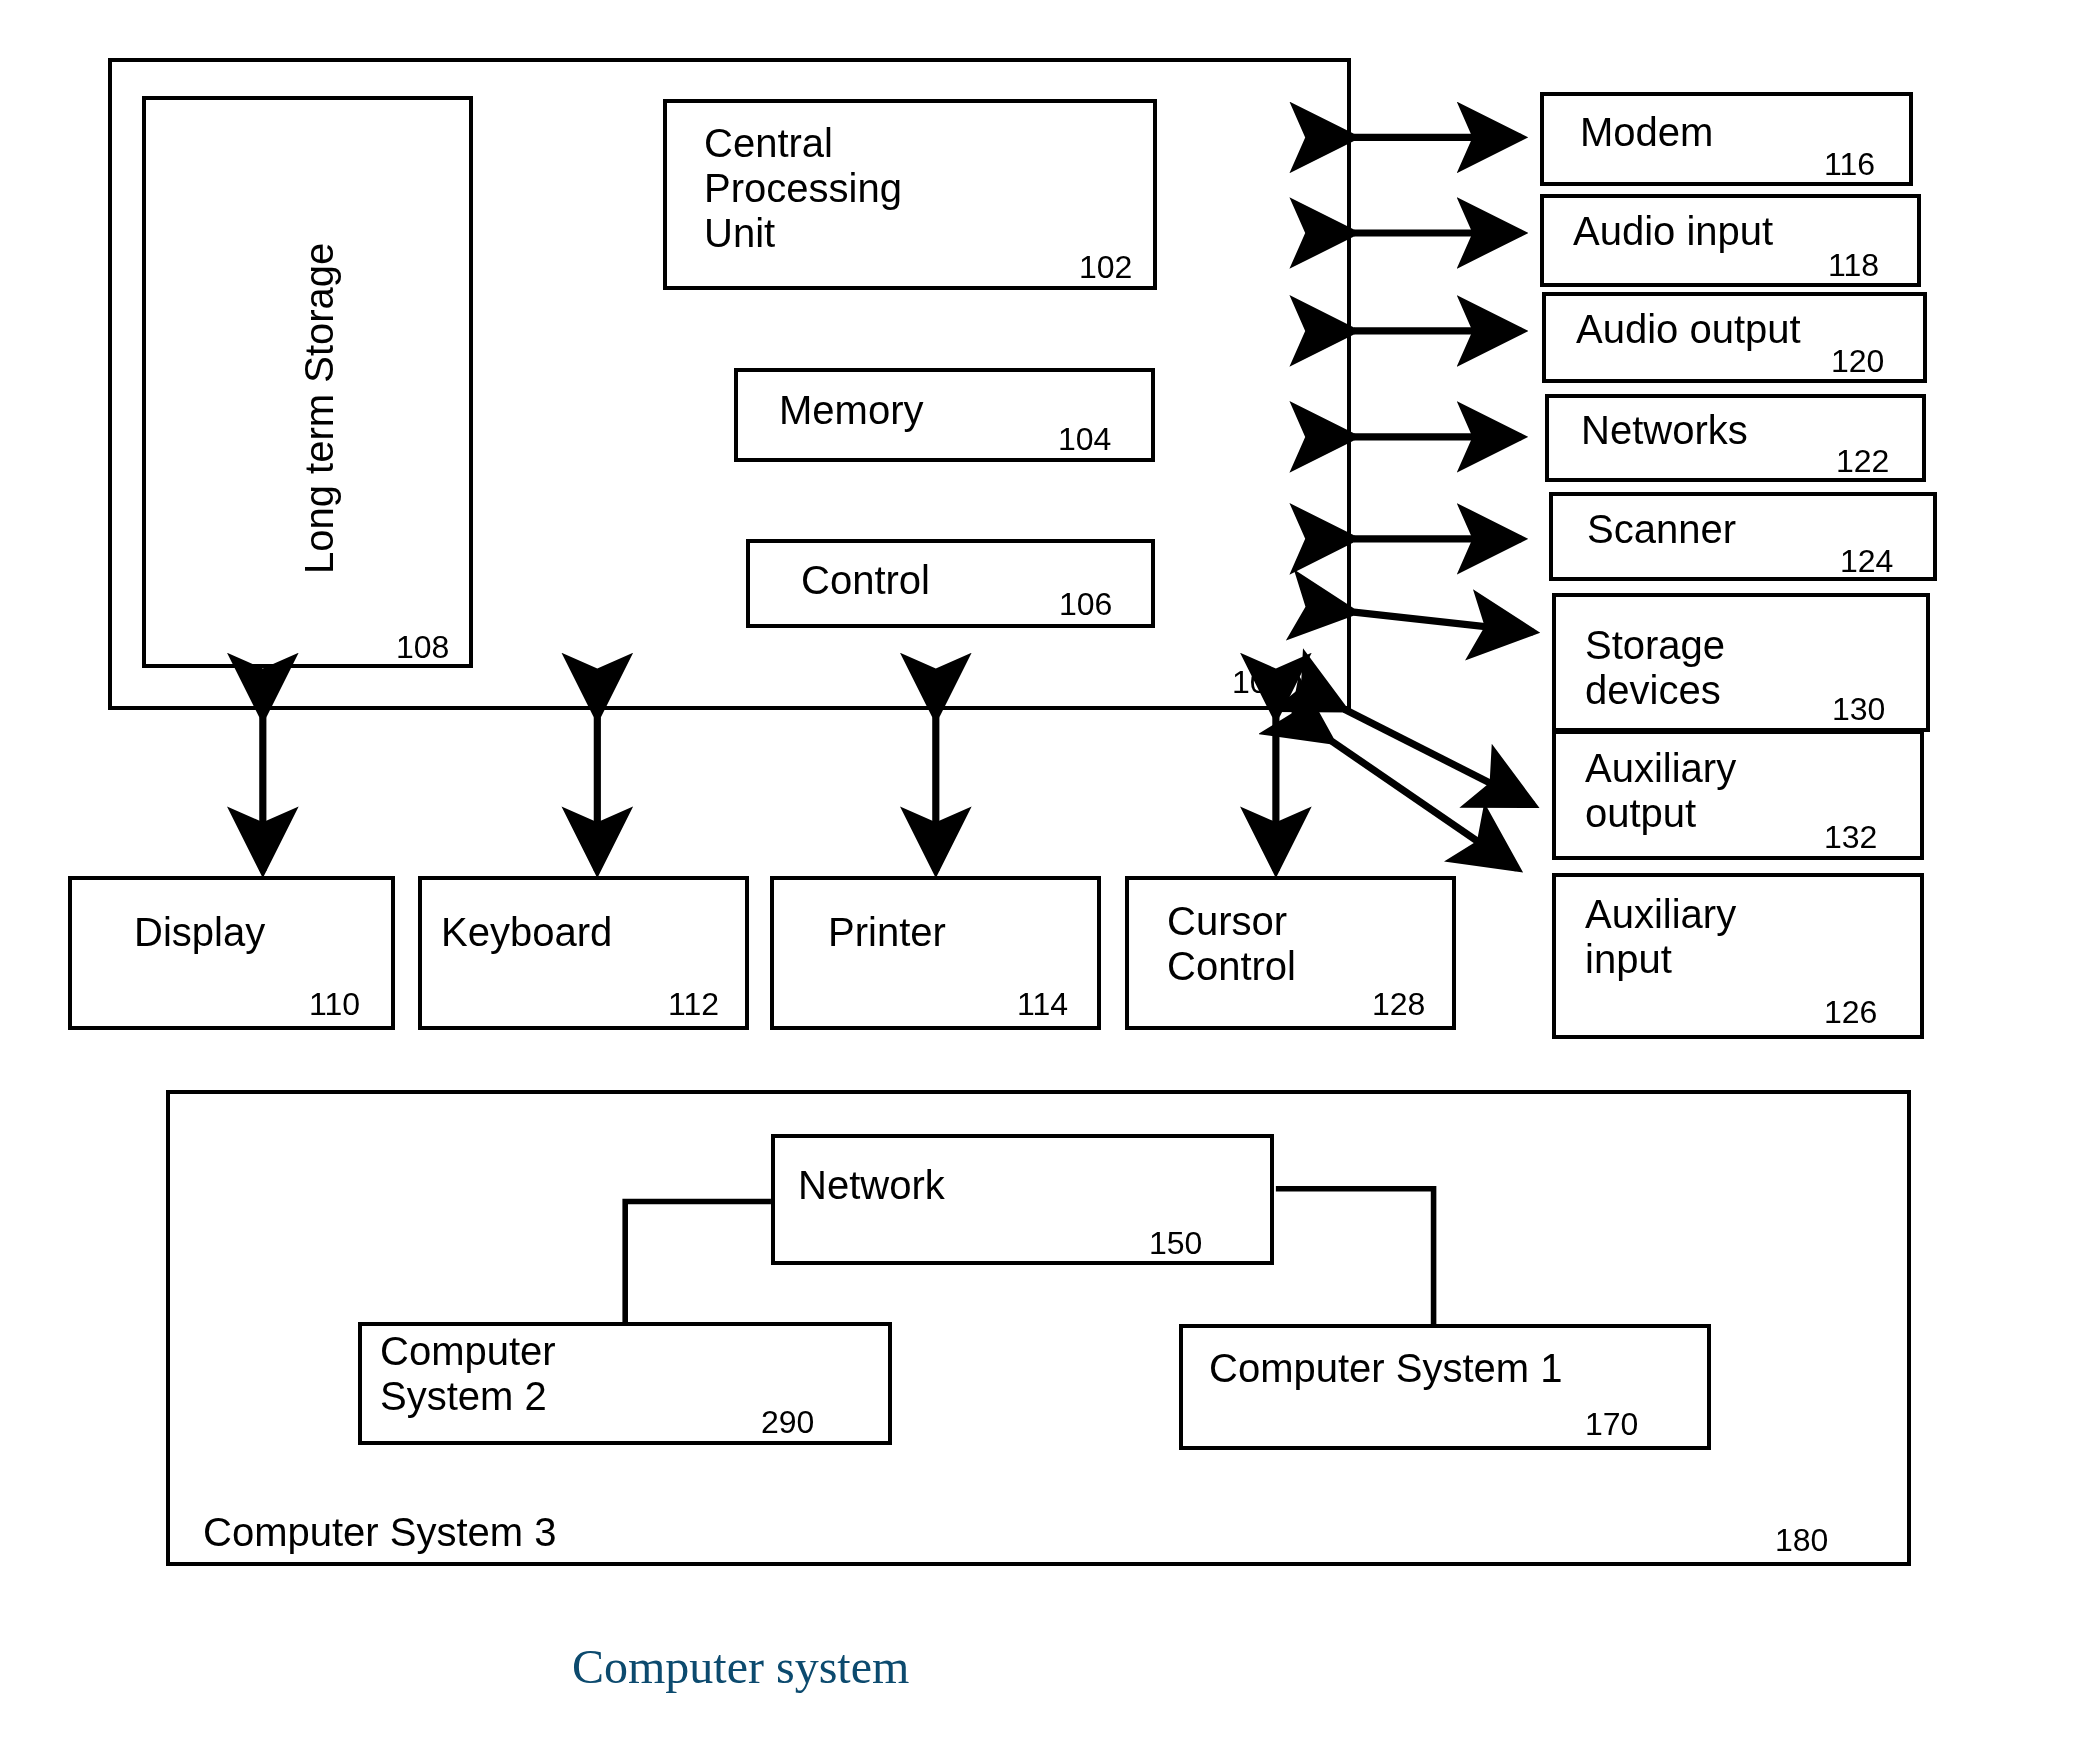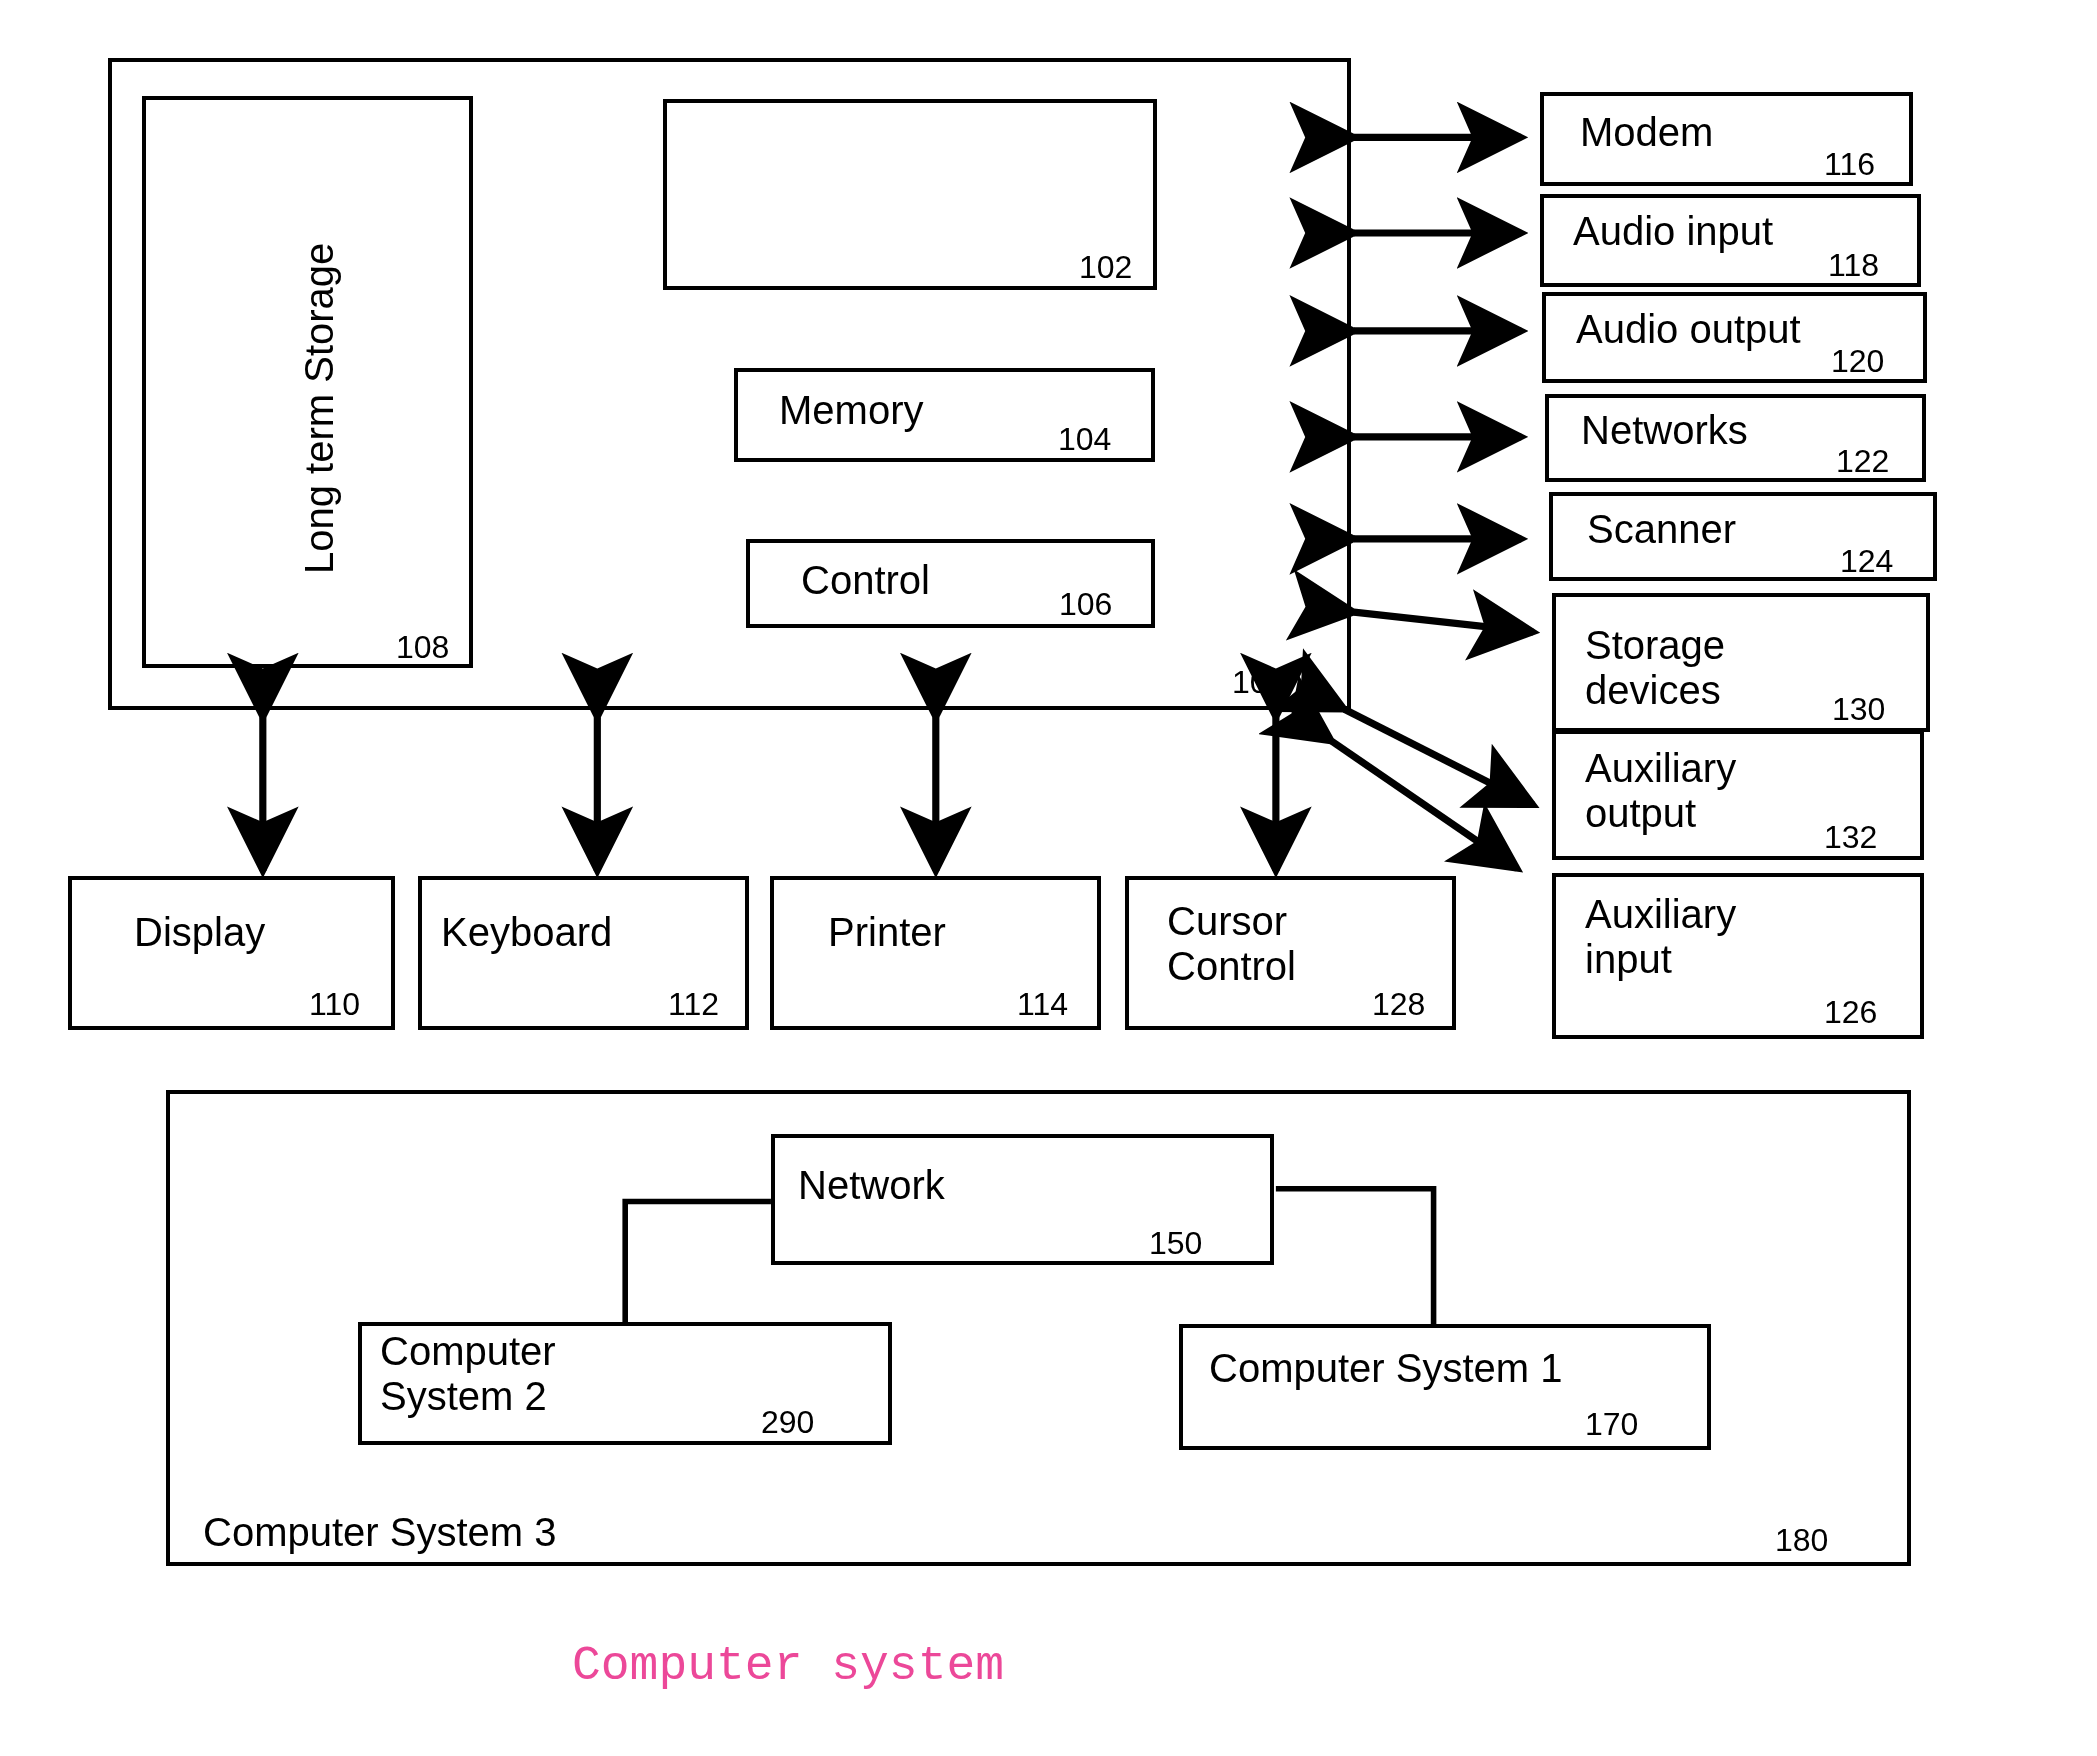--- a/index.html
+++ b/index.html
@@ -51,22 +51,22 @@
     font-size: 40px;
     color: #000000;
     transform-origin: 0 0;
     transform: rotate(-90deg);
     white-space: nowrap;
     font-family: "Liberation Sans", sans-serif;
   }
   .title {
     position: absolute;
     font-size: 48px;
-    color: #ec4899;
-    font-family: Liberation Mono, monospace;
+    color: #0c4a6e;
+    font-family: Liberation Serif, serif;
     white-space: nowrap;
   }
 </style>
 </head>
 <body>
 
 <div id="stage">
 
   <svg id="svg-layer" viewBox="0 0 2633 2205">
     <defs>
@@ -103,20 +103,23 @@
   </svg>
 
   <div class="box" style="left:108px; top:58px; width:1243px; height:652px;"></div>
   <div class="lbl-num" style="left:1232px; top:664px;">100</div>
 
   <div class="box" style="left:142px; top:96px; width:331px; height:572px;"></div>
   <div class="lbl-rot" style="left:297px; top:574px;">Long term Storage</div>
   <div class="lbl-num" style="left:396px; top:629px;">108</div>
 
   <div class="box" style="left:663px; top:99px; width:494px; height:191px;"></div>
+  <div class="lbl lbl-main" style="left:704px; top:121px;">Central
+Processing
+Unit</div>
   <div class="lbl-num" style="left:1079px; top:249px;">102</div>
 
   <div class="box" style="left:734px; top:368px; width:421px; height:94px;"></div>
   <div class="lbl lbl-main" style="left:779px; top:388px;">Memory</div>
   <div class="lbl-num" style="left:1058px; top:421px;">104</div>
 
   <div class="box" style="left:746px; top:539px; width:409px; height:89px;"></div>
   <div class="lbl lbl-main" style="left:801px; top:558px;">Control</div>
   <div class="lbl-num" style="left:1059px; top:586px;">106</div>
 

